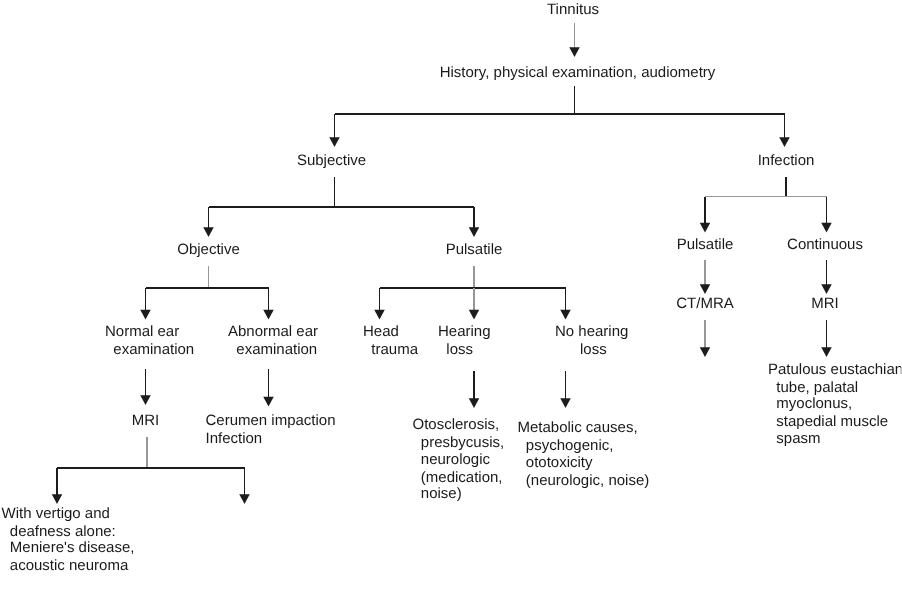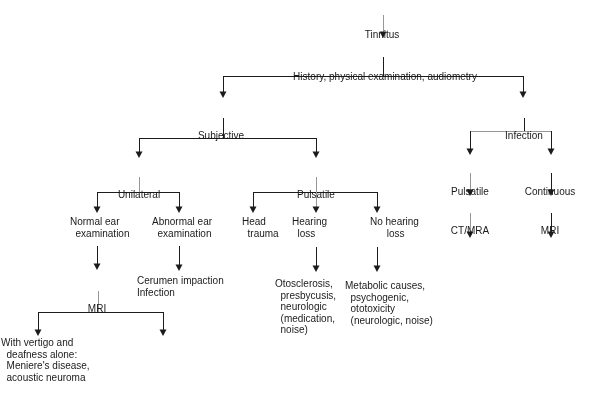--- a/index.html
+++ b/index.html
@@ -9,21 +9,21 @@
     font-family:"Liberation Sans","DejaVu Sans",sans-serif;
   }
   .wires{position:absolute;left:0;top:0;width:601px;height:407px;}
   .wires line{stroke:var(--line,#1c1c1c);stroke-width:1;shape-rendering:crispEdges;}
   .wires line.lt{stroke:var(--line-light,#999);}
   .wires polygon{fill:var(--line,#1c1c1c);stroke:none;}
   .lbl{
     position:absolute;font-size:10px;line-height:11.6px;
     white-space:pre;color:var(--text,#1a1a1a);letter-spacing:0;
   }
-  .lbl.c{transform:translateX(-50%);text-align:center;margin-top:28px;}
+  .lbl.c{transform:translateX(-50%);text-align:center;}
 </style>
 </head>
 <body>
 
 <div class="canvas">
 
   <svg class="wires" viewBox="0 0 601 407">
     <g>
       <line class="lt" x1="383" y1="15" x2="383" y2="33"></line>
       <polygon points="379.5,31.5 386.5,31.5 383,38"></polygon>
@@ -109,21 +109,21 @@
     <g>
       <line x1="551" y1="213" x2="551" y2="233"></line>
       <polygon points="547.5,231.5 554.5,231.5 551,238"></polygon>
     </g>
   </svg>
 
   <div class="lbl c" style="left:382px;top:1px">Tinnitus</div>
   <div class="lbl c" style="left:385px;top:43px">History, physical examination, audiometry</div>
   <div class="lbl c" style="left:221px;top:102px">Subjective</div>
   <div class="lbl c" style="left:524px;top:102px">Infection</div>
-  <div class="lbl c" style="left:139px;top:161px">Unilateral</div>
+  <div class="lbl c" style="left:139px;top:161px">Objective</div>
   <div class="lbl c" style="left:316px;top:161px">Pulsatile</div>
   <div class="lbl" style="left:70px;top:216px">Normal ear
   examination</div>
   <div class="lbl" style="left:152px;top:216px">Abnormal ear
   examination</div>
   <div class="lbl c" style="left:97px;top:275px">MRI</div>
   <div class="lbl" style="left:137px;top:275px">Cerumen impaction
 Infection</div>
   <div class="lbl" style="left:1px;top:337px">With vertigo and
   deafness alone:
@@ -141,14 +141,19 @@
   (medication,
   noise)</div>
   <div class="lbl" style="left:345px;top:280px">Metabolic causes,
   psychogenic,
   ototoxicity
   (neurologic, noise)</div>
   <div class="lbl c" style="left:470px;top:158px">Pulsatile</div>
   <div class="lbl c" style="left:550px;top:158px">Continuous</div>
   <div class="lbl c" style="left:470px;top:197px">CT/MRA</div>
   <div class="lbl c" style="left:550px;top:197px">MRI</div>
+  <div class="lbl" style="left:512px;top:241px">Patulous eustachian
+  tube, palatal
+  myoclonus,
+  stapedial muscle
+  spasm</div>
 
 </div>
 
 </body></html>

